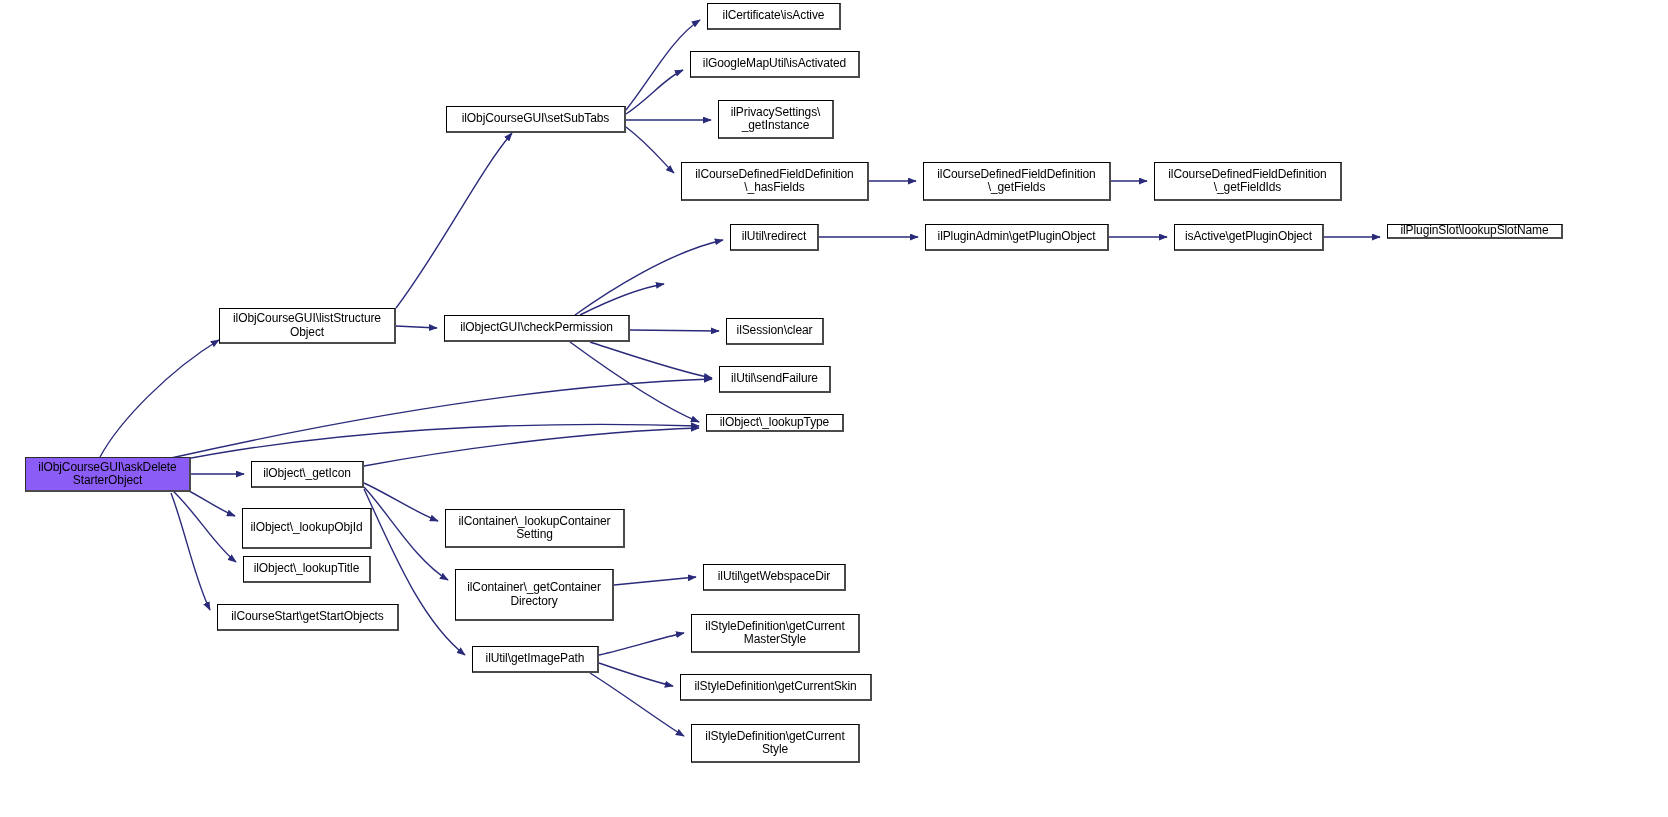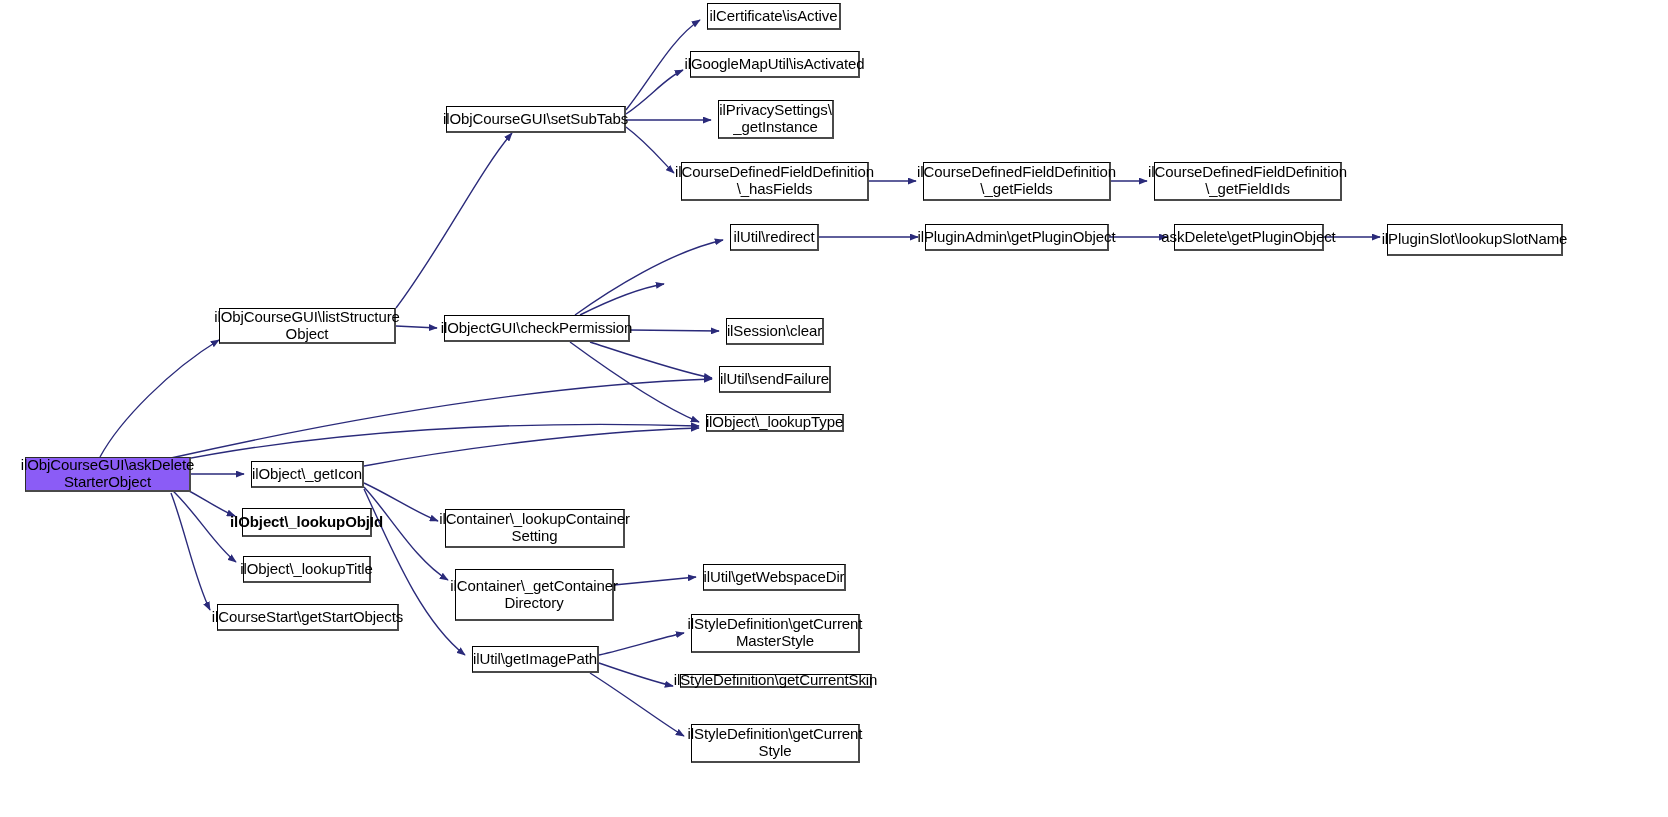--- a/index.html
+++ b/index.html
@@ -28,21 +28,21 @@
     position: absolute;
     box-sizing: border-box;
     border: 1px solid #000000;
     background: #ffffff;
     color: #000000;
     display: flex;
     align-items: center;
     justify-content: center;
     text-align: center;
     line-height: 1.12;
-    font-size: 15px;
+    font-size: 12px;
     letter-spacing: -0.1px;
     white-space: pre-line;
     padding: 0 3px;
     z-index: 3;
   }
   .node.highlight {
     background: #8b5cf6;
     border: 1px solid #2b2b2b;
     margin-left: 20px;
   }
@@ -103,34 +103,34 @@
     <div class="node shaded" style="left: 718px; top: 100px; width: 116px; height: 39px;">ilPrivacySettings\
 _getInstance</div>
     <div class="node shaded" style="left: 681px; top: 162px; width: 188px; height: 39px;">ilCourseDefinedFieldDefinition
 \_hasFields</div>
     <div class="node shaded" style="left: 923px; top: 162px; width: 188px; height: 39px;">ilCourseDefinedFieldDefinition
 \_getFields</div>
     <div class="node shaded" style="left: 1154px; top: 162px; width: 188px; height: 39px;">ilCourseDefinedFieldDefinition
 \_getFieldIds</div>
     <div class="node shaded" style="left: 730px; top: 224px; width: 89px; height: 27px;">ilUtil\redirect</div>
     <div class="node shaded" style="left: 925px; top: 224px; width: 184px; height: 27px;">ilPluginAdmin\getPluginObject</div>
-    <div class="node shaded" style="left: 1174px; top: 224px; width: 150px; height: 27px;">askDelete\getPluginObject</div>
-    <div class="node shaded" style="left: 1387px; top: 224px; width: 176px; height: 32px;">ilPluginSlot\lookupSlotName</div>
+    <div class="node shaded" style="left: 1174px; top: 224px; width: 150px; height: 27px;">isActive\getPluginObject</div>
+    <div class="node shaded" style="left: 1387px; top: 224px; width: 176px; height: 15px;">ilPluginSlot\lookupSlotName</div>
     <div class="node shaded" style="left: 444px; top: 315px; width: 186px; height: 27px;">ilObjectGUI\checkPermission</div>
     <div class="node shaded" style="left: 726px; top: 318px; width: 98px; height: 27px;">ilSession\clear</div>
     <div class="node shaded" style="left: 719px; top: 366px; width: 112px; height: 27px;">ilUtil\sendFailure</div>
     <div class="node shaded" style="left: 706px; top: 414px; width: 138px; height: 18px;">ilObject\_lookupType</div>
     <div class="node shaded" style="left: 251px; top: 461px; width: 113px; height: 27px;">ilObject\_getIcon</div>
-    <div class="node shaded" style="left: 242px; top: 508px; width: 130px; height: 29px; font-weight: bold;">ilObject\_lookupObjId</div>
+    <div class="node shaded" style="left: 242px; top: 508px; width: 130px; height: 41px;">ilObject\_lookupObjId</div>
     <div class="node shaded" style="left: 243px; top: 556px; width: 128px; height: 27px;">ilObject\_lookupTitle</div>
     <div class="node shaded" style="left: 217px; top: 604px; width: 182px; height: 27px;">ilCourseStart\getStartObjects</div>
     <div class="node shaded" style="left: 445px; top: 509px; width: 180px; height: 39px;">ilContainer\_lookupContainer
 Setting</div>
     <div class="node shaded" style="left: 455px; top: 569px; width: 159px; height: 52px;">ilContainer\_getContainer
 Directory</div>
     <div class="node shaded" style="left: 703px; top: 564px; width: 143px; height: 27px;">ilUtil\getWebspaceDir</div>
     <div class="node shaded" style="left: 472px; top: 646px; width: 127px; height: 27px;">ilUtil\getImagePath</div>
     <div class="node shaded" style="left: 691px; top: 614px; width: 169px; height: 39px;">ilStyleDefinition\getCurrent
 MasterStyle</div>
-    <div class="node shaded" style="left: 680px; top: 674px; width: 192px; height: 14px;">ilStyleDefinition\getCurrentSkin</div>
+    <div class="node shaded" style="left: 680px; top: 674px; width: 192px; height: 27px;">ilStyleDefinition\getCurrentSkin</div>
     <div class="node shaded" style="left: 691px; top: 724px; width: 169px; height: 39px;">ilStyleDefinition\getCurrent
 Style</div>
   </div>
 
 </body></html>

